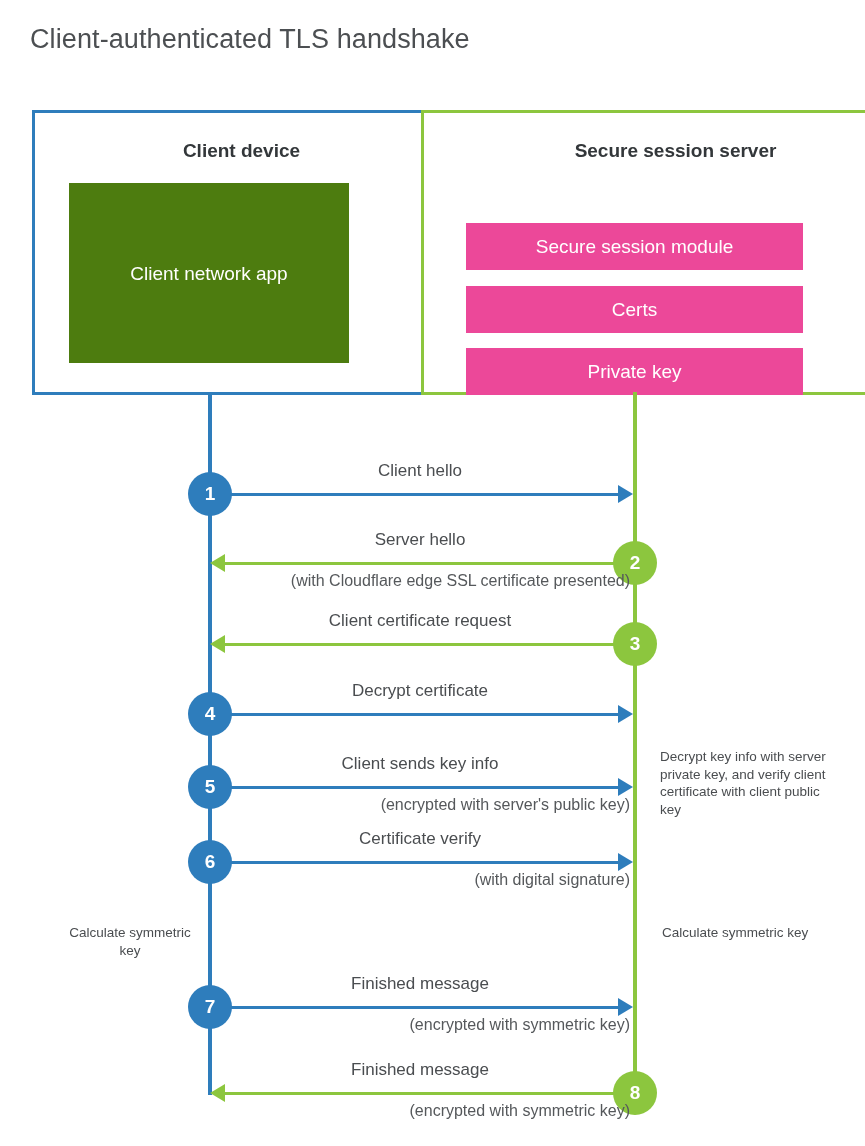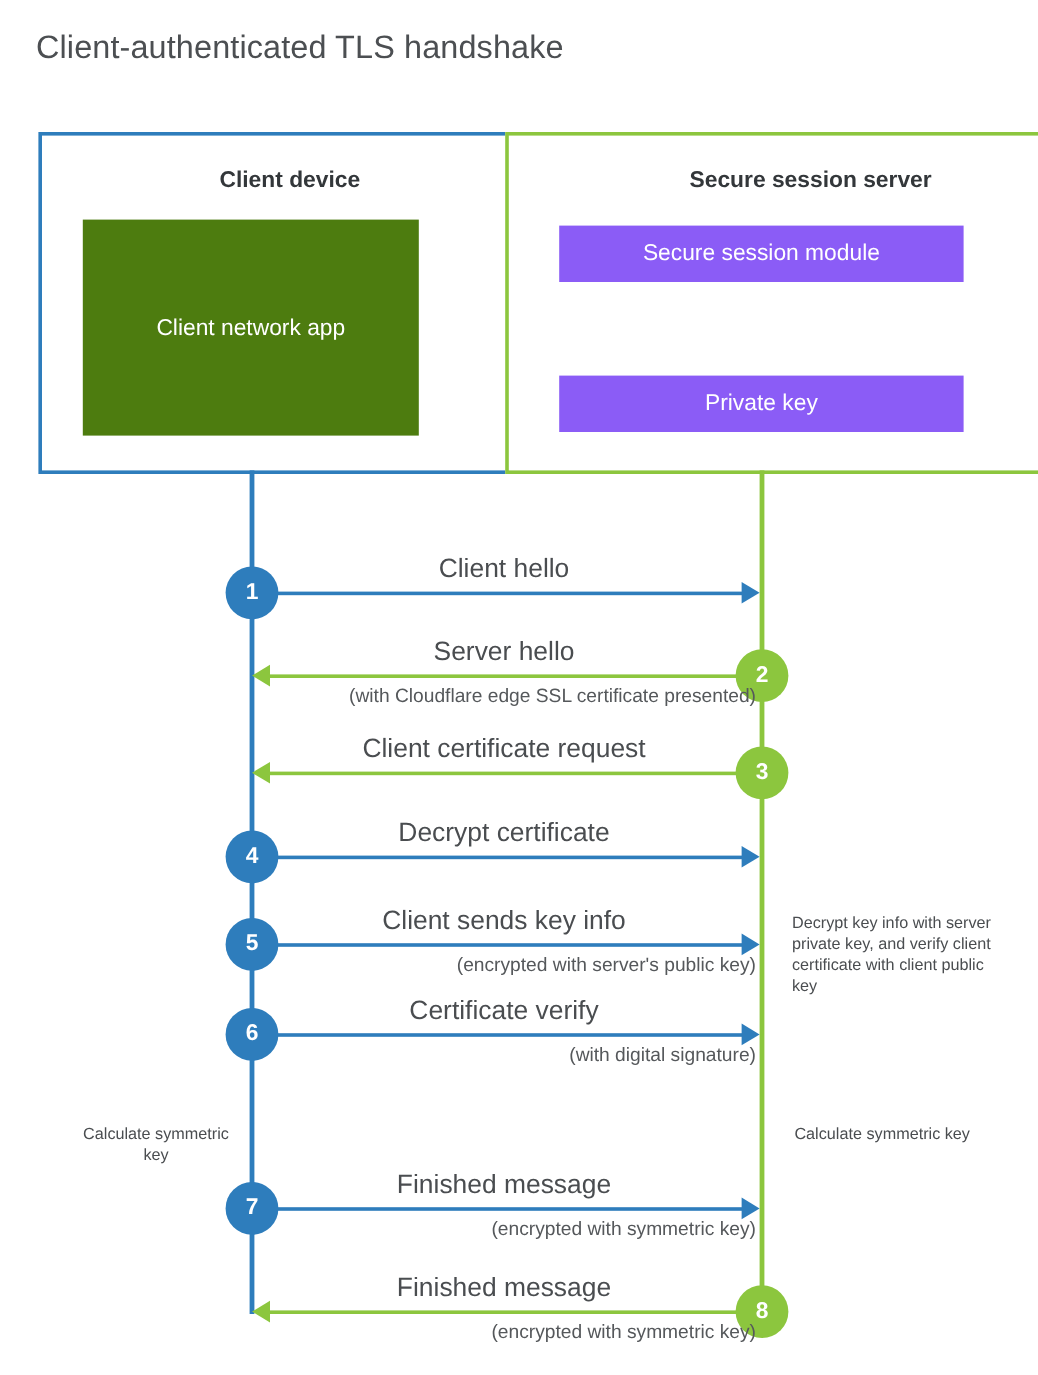--- a/index.html
+++ b/index.html
@@ -72,27 +72,28 @@
     display: flex;
     align-items: center;
     justify-content: center;
     text-align: center;
   }
   .server-bar {
     position: absolute;
     left: 42px;
     width: 337px;
     height: 47px;
-    background: #8b5cf6;
+    background: #ec4899;
     color: #ffffff;
     font-size: 19px;
     display: flex;
     align-items: center;
     justify-content: center;
     text-align: center;
+    margin-top: 35px;
   }
   #server-bar-0 { top: 75px; }
   #server-bar-1 { top: 138px; }
   #server-bar-2 { top: 200px; }
 
   
   .lifeline {
     position: absolute;
     width: 4px;
   }
@@ -151,21 +152,21 @@
     font-weight: bold;
   }
   .step-circle.blue-c { left: 188px; background: #2e7dbc; }
   .step-circle.green-c { left: 613px; background: #8cc63e; }
 
   .step-label {
     position: absolute;
     left: 210px;
     width: 420px;
     text-align: center;
-    font-size: 22px;
+    font-size: 17px;
     color: #4a4d50;
     top: -33px;
     white-space: nowrap;
   }
   .step-sublabel {
     position: absolute;
     left: 210px;
     width: 420px;
     text-align: right;
     font-size: 16px;
@@ -173,21 +174,20 @@
     top: 9px;
     white-space: nowrap;
   }
 
   
   .side-note {
     position: absolute;
     font-size: 13.5px;
     line-height: 17.5px;
     color: #4a4d50;
-    margin-top: 12px;
   }
   #note-decrypt {
     left: 660px;
     top: 748px;
     width: 180px;
     text-align: left;
   }
   #note-client-symkey {
     left: 62px;
     top: 924px;
@@ -209,20 +209,21 @@
   <div id="diagram-title">Client-authenticated TLS handshake</div>
 
   <div class="actor-box" id="client-device-box">
     <div class="actor-title">Client device</div>
     <div id="client-network-app">Client network app</div>
   </div>
 
   <div class="actor-box" id="secure-session-server-box">
     <div class="actor-title">Secure session server</div>
     <div class="server-bar" id="server-bar-0">Secure session module</div>
+    <div class="server-bar" id="server-bar-1">Certs</div>
     <div class="server-bar" id="server-bar-2">Private key</div>
   </div>
 
   <div class="lifeline" id="client-lifeline"></div>
   <div class="lifeline" id="server-lifeline"></div>
 
   <div id="steps-container">
       <div class="step dir-right blue" style="top: 494px;">
         <div class="arrow-line"></div>
         <div class="arrow-head"></div>

